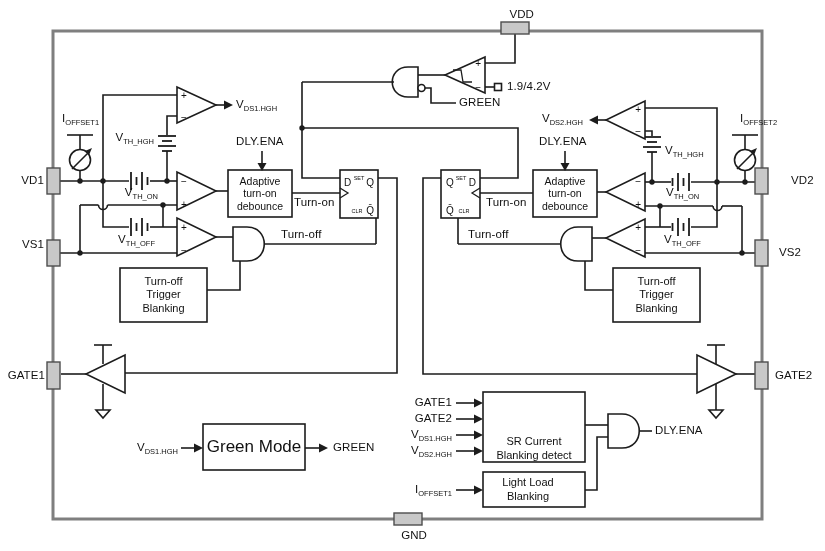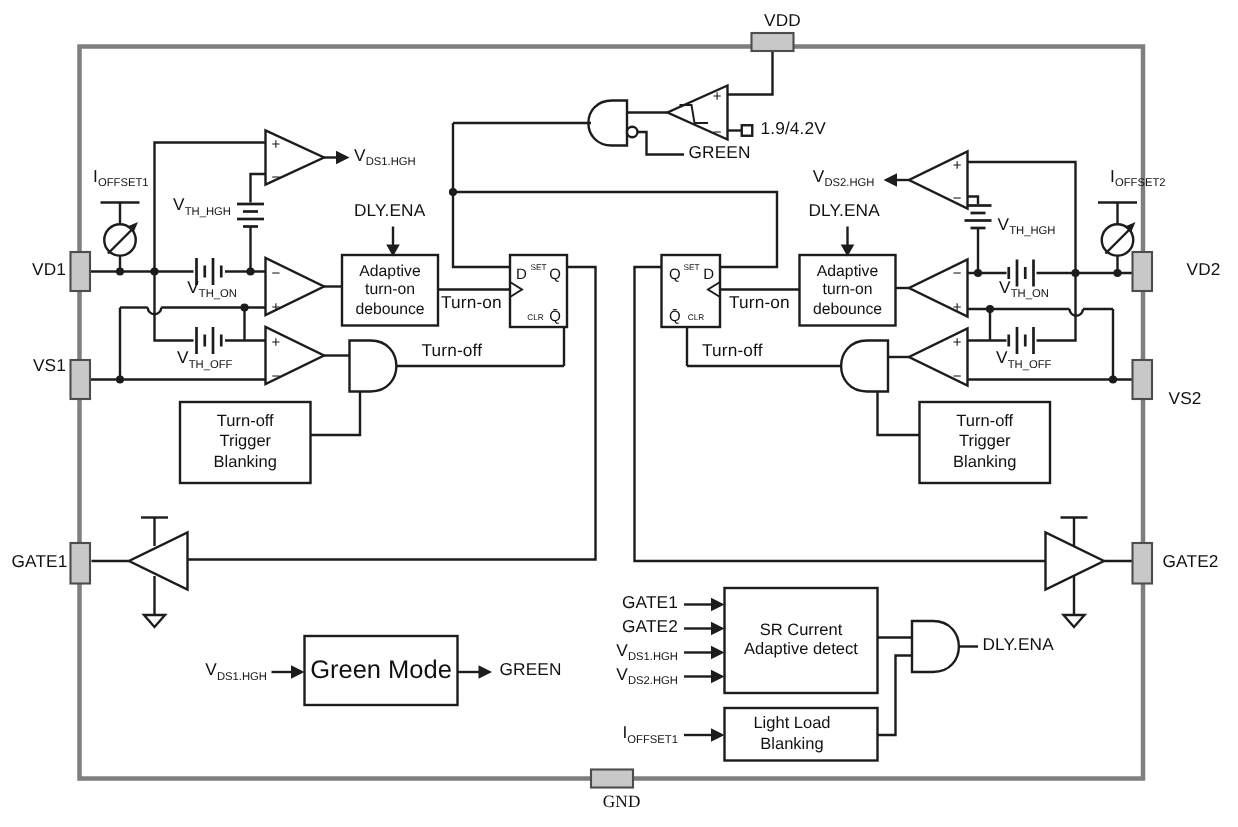--- a/index.html
+++ b/index.html
@@ -275,26 +275,26 @@
       <text x="446" y="186">Q</text>
       <text x="461" y="180" font-size="5.5" text-anchor="middle">SET</text>
       <text x="476" y="186" text-anchor="end">D</text>
       <text x="446" y="214">Q̄</text>
       <text x="464" y="213" font-size="5.5" text-anchor="middle">CLR</text>
     </g>
   </g>
 </svg>
 
 <div class="lbl c" style="left:496px;top:8px;width:38px;">VDD</div>
-<div class="lbl c" style="left:389px;top:529px;width:38px;font-family:Liberation Serif, serif;">GND</div>
+<div class="lbl c" style="left:389px;top:529px;width:38px;">GND</div>
 <div class="lbl r" style="left:12px;top:174px;width:32px;text-align:right;">VD1</div>
 <div class="lbl r" style="left:12px;top:238px;width:32px;">VS1</div>
 <div class="lbl r" style="left:2px;top:369px;width:43px;">GATE1</div>
 <div class="lbl" style="left:779px;top:174px;margin-left:12px;">VD2</div>
-<div class="lbl" style="left:779px;top:260px;">VS2</div>
+<div class="lbl" style="left:779px;top:246px;">VS2</div>
 <div class="lbl" style="left:775px;top:369px;">GATE2</div>
 
 <div class="lbl" style="left:507px;top:80px;">1.9/4.2V</div>
 <div class="lbl" style="left:459px;top:96px;">GREEN</div>
 
 <div class="lbl" style="left:62px;top:112px;"><span>I</span><sub>OFFSET1</sub></div>
 <div class="lbl" style="left:236px;top:98px;"><span>V</span><sub>DS1.HGH</sub></div>
 <div class="lbl r" style="left:106px;top:131px;width:48px;"><span>V</span><sub>TH_HGH</sub></div>
 <div class="lbl r" style="left:112px;top:186px;width:46px;"><span>V</span><sub>TH_ON</sub></div>
 <div class="lbl r" style="left:108px;top:233px;width:47px;"><span>V</span><sub>TH_OFF</sub></div>
@@ -327,23 +327,23 @@
       <span>Blanking</span>
 </div>
 <div class="boxtxt" style="left:613px;top:268px;width:87px;height:54px;">
   <span>Turn-off</span>
       <span>Trigger</span>
       <span>Blanking</span>
 </div>
 <div class="boxtxt gm" style="left:203px;top:424px;width:102px;height:46px;">
   <span>Green Mode</span>
 </div>
-<div class="boxtxt" style="left:483px;top:392px;width:102px;height:70px;">
+<div class="boxtxt" style="left:483px;top:392px;width:102px;height:70px;justify-content:flex-end;">
   <span>SR Current</span>
-      <span>Adaptive detect</span>
+      <span>Blanking detect</span>
 </div>
 <div class="boxtxt" style="left:483px;top:472px;width:90px;height:35px;">
   <span>Light Load</span>
       <span>Blanking</span>
 </div>
 
 <div class="lbl r" style="left:126px;top:441px;width:52px;"><span>V</span><sub>DS1.HGH</sub></div>
 <div class="lbl" style="left:333px;top:441px;">GREEN</div>
 
 <div class="lbl r" style="left:399px;top:396px;width:53px;">GATE1</div>

